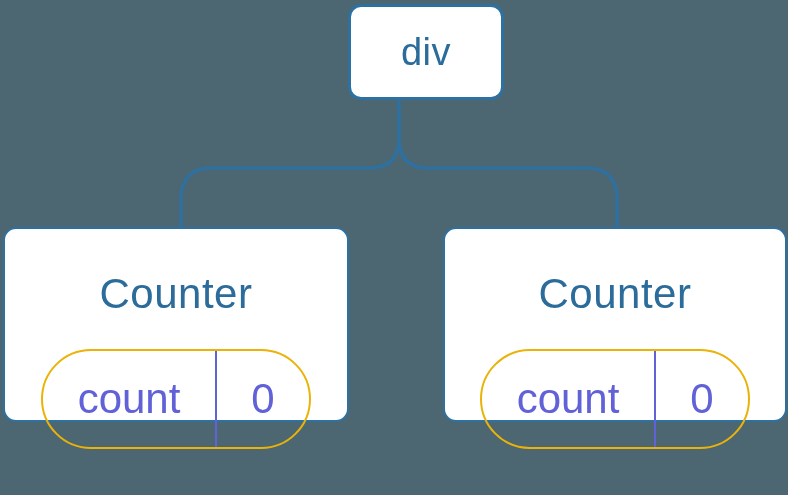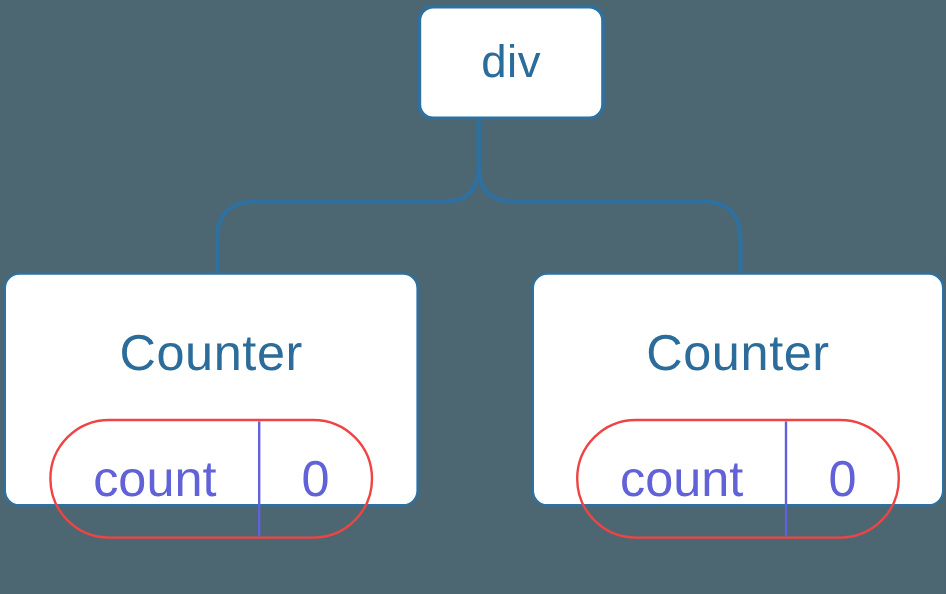--- a/index.html
+++ b/index.html
@@ -67,21 +67,21 @@
     font-size: 42px;
     font-weight: 500;
     line-height: 50px;
     letter-spacing: 0.5px;
   }
   .pill {
     box-sizing: border-box;
     width: 270px;
     height: 100px;
     margin: 30px auto 0 auto;
-    border: 2px solid #ef4444;
+    border: 2px solid #eab308;
     border-radius: 50px;
     display: flex;
     align-items: stretch;
     overflow: hidden;
     color: #6161D8;
     font-size: 42px;
     font-weight: 400;
   }
   .pill-key {
     flex: 1 1 auto;

